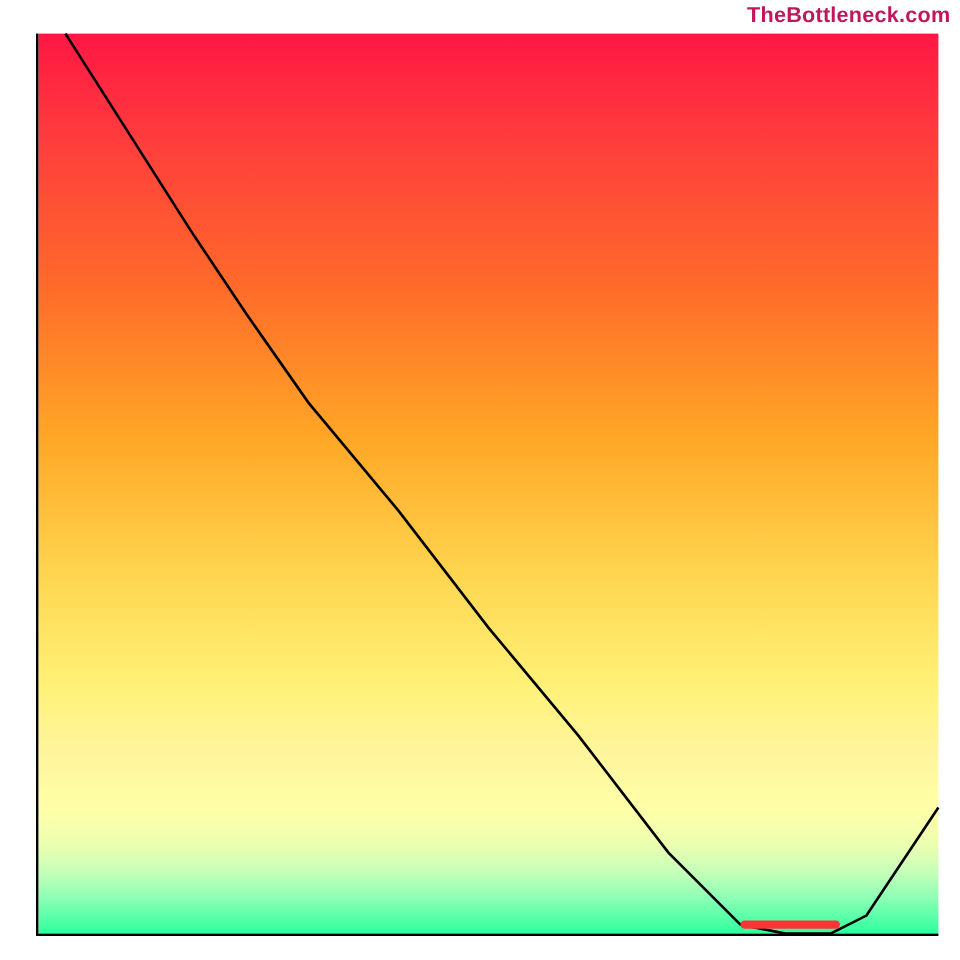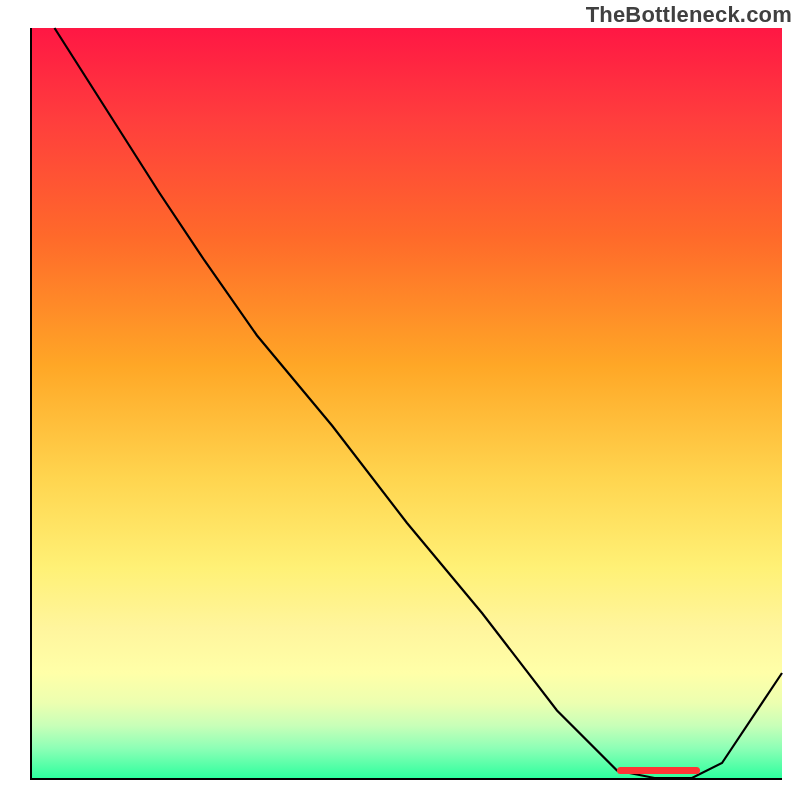--- a/index.html
+++ b/index.html
@@ -13,23 +13,23 @@
   }
   #wrap {
     position: relative;
     width: 800px;
     height: 800px;
   }
   #watermark {
     position: absolute;
     top: 2px;
     right: 8px;
-    font-size: 22px;
+    font-size: 18px;
     font-weight: 600;
-    color: #404040;
+    color: #be185d;
     letter-spacing: 0.2px;
   }
   #plot {
     position: absolute;
     left: 30px;
     top: 28px;
     width: 752px;
     height: 752px;
     box-sizing: border-box;
     border: 2px solid #000;

